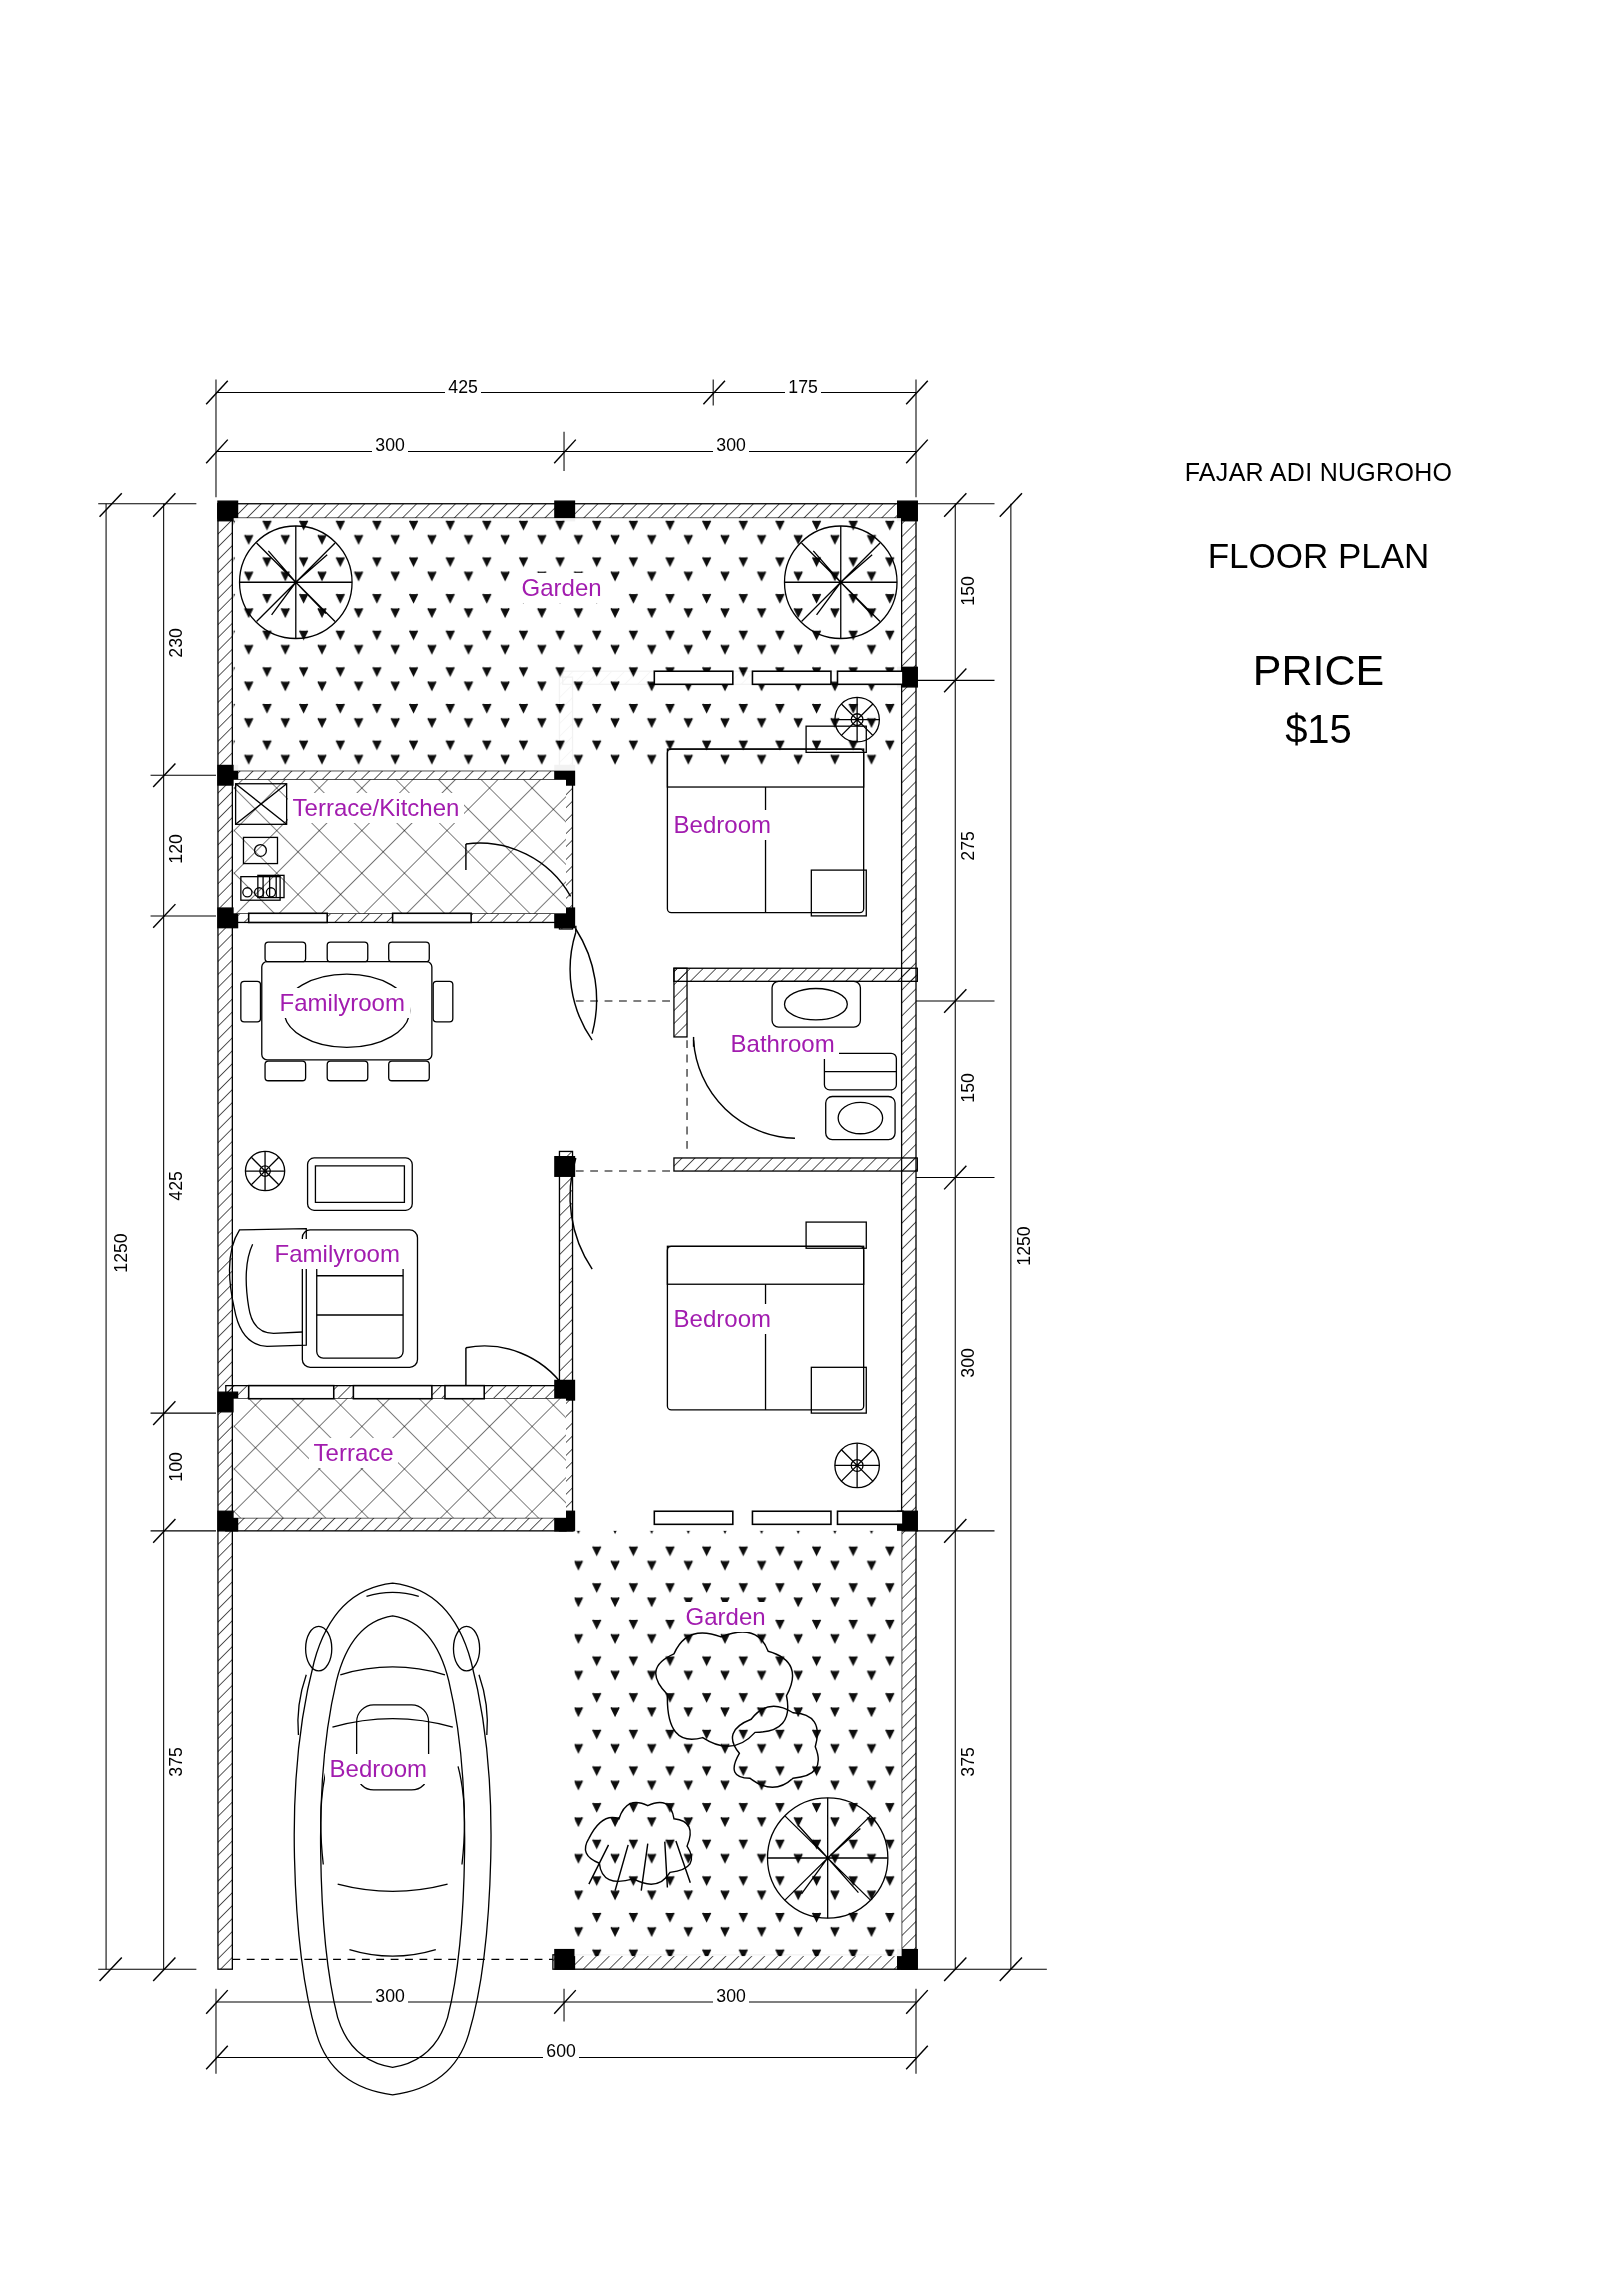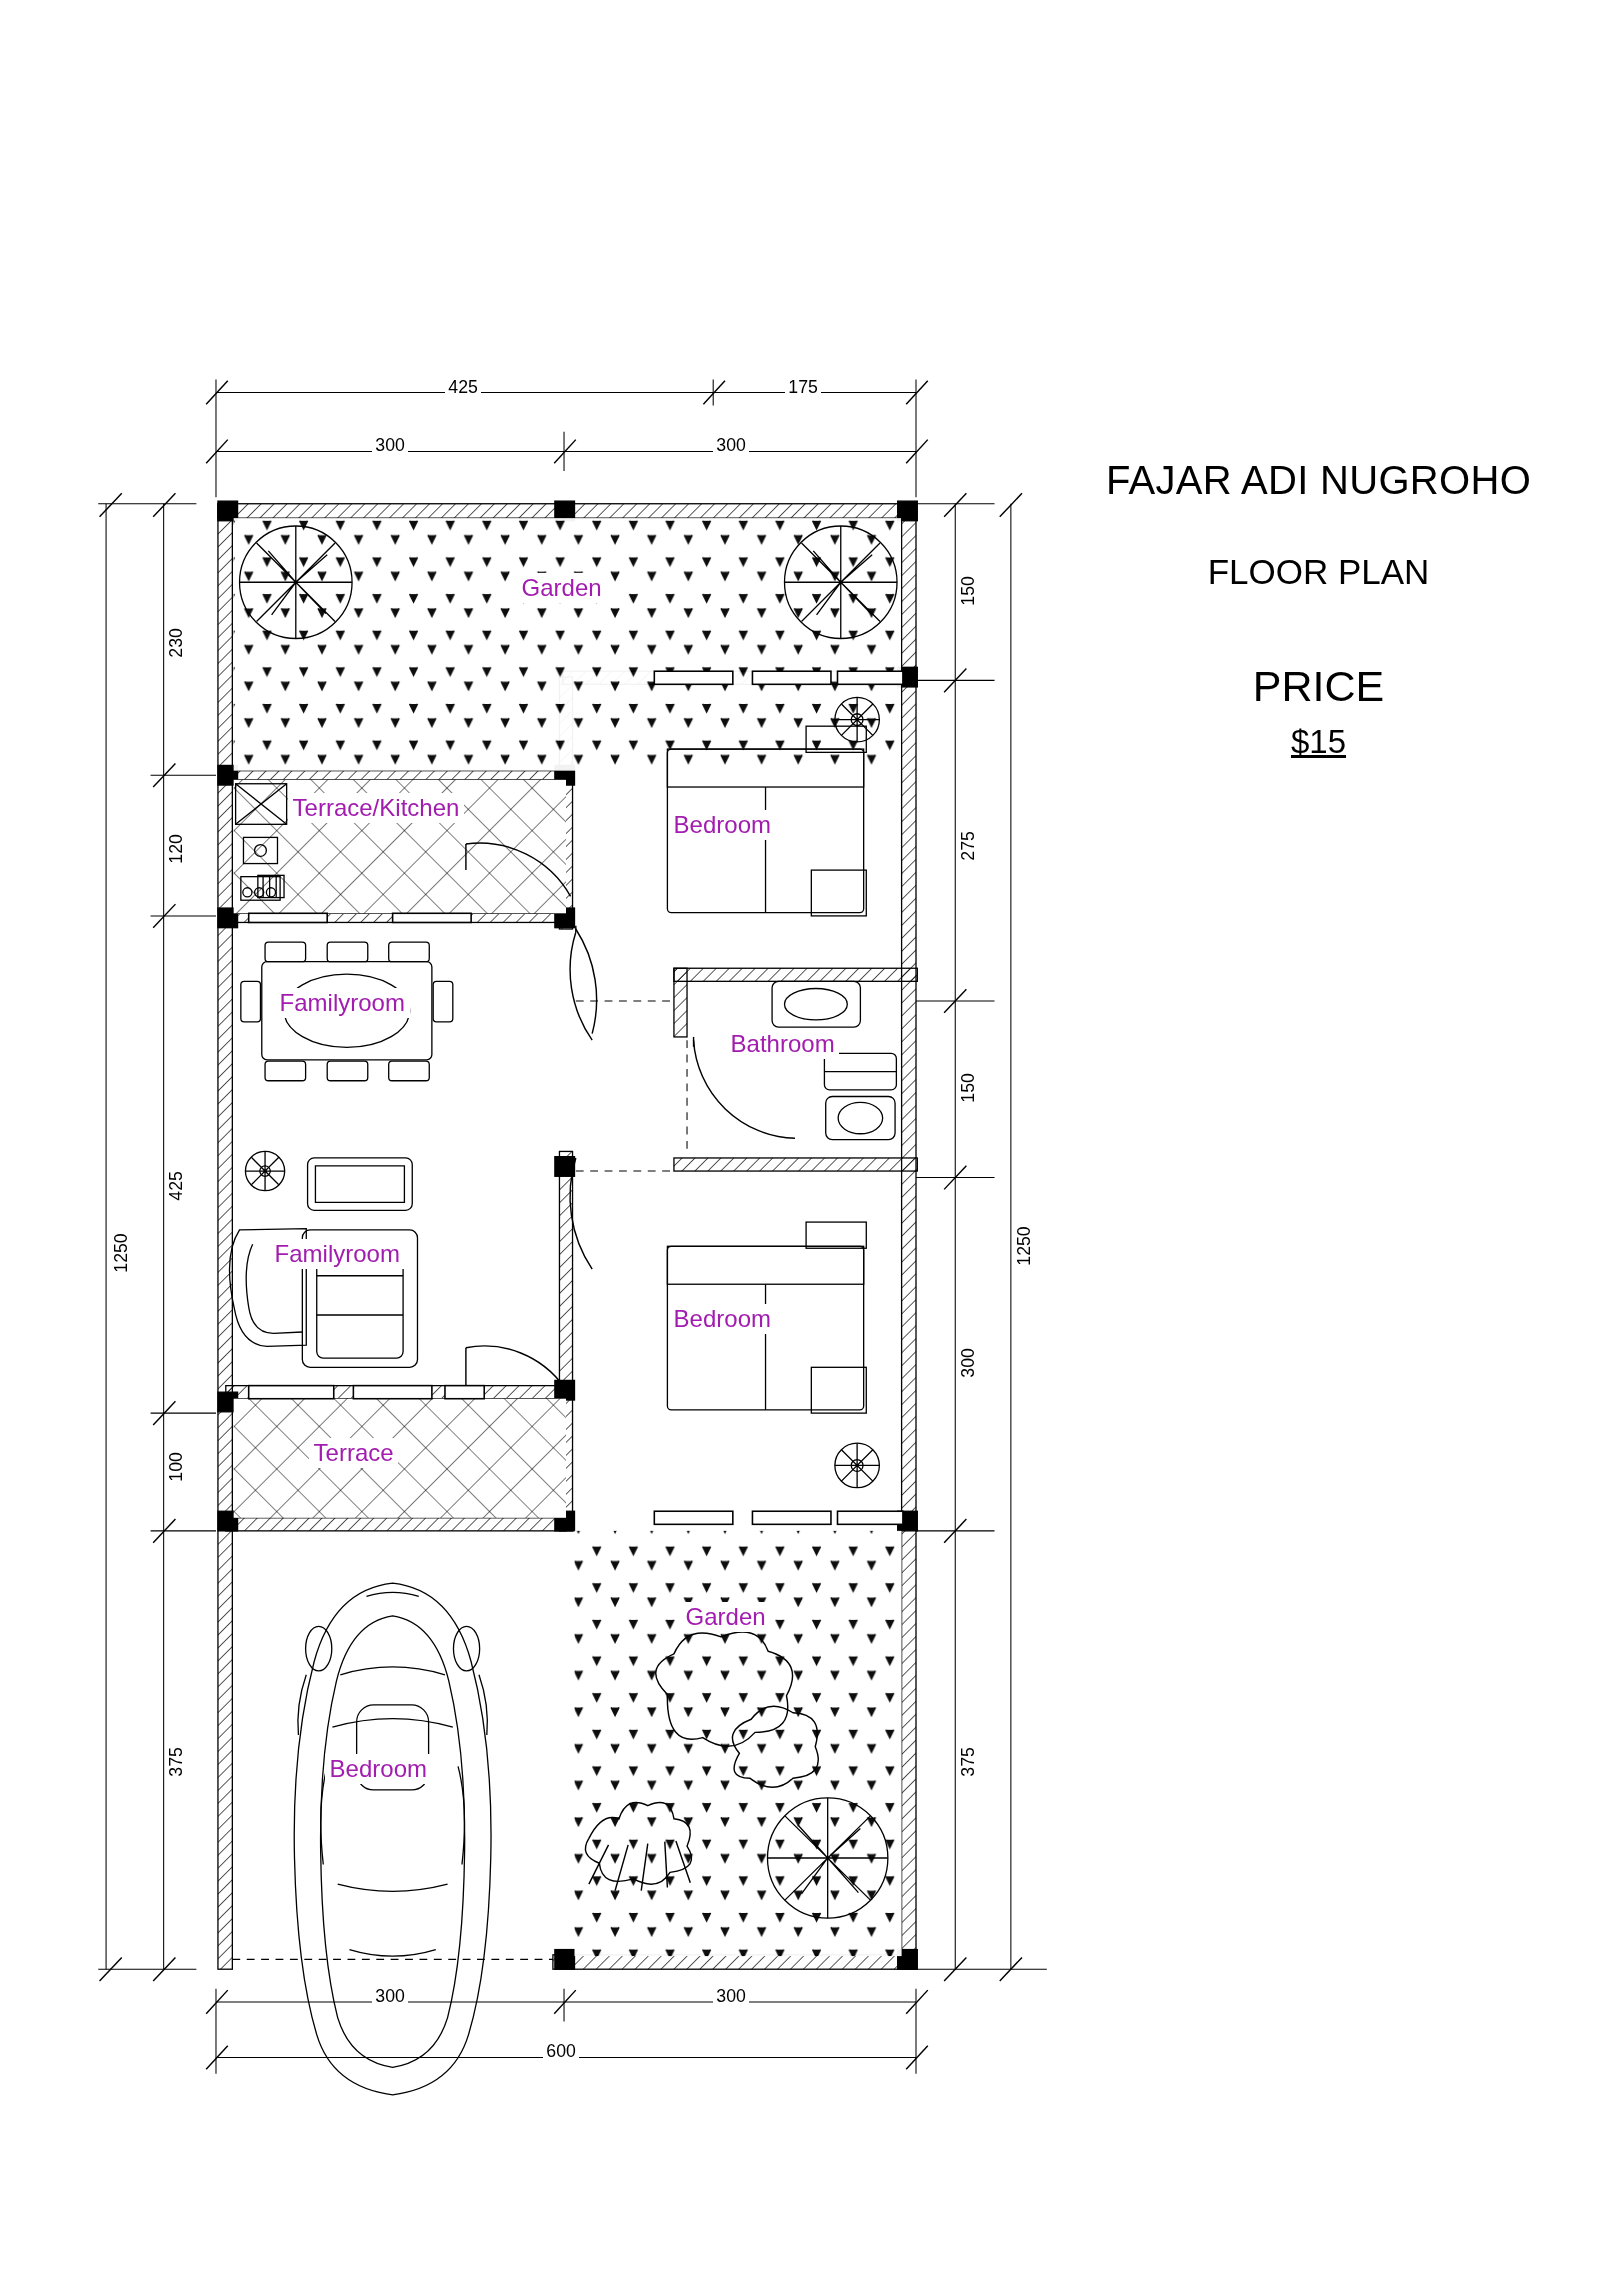--- a/index.html
+++ b/index.html
@@ -18,36 +18,35 @@
 
   
   #title-block {
     position: absolute;
     left: 1047px;
     top: 458px;
     width: 543px;
     text-align: center;
   }
   #title-block .t-name {
-    font-size: 40px;
+    font-size: 25px;
     letter-spacing: 0.3px;
     white-space: nowrap;
   }
   #title-block .t-sub {
     font-size: 35px;
     margin-top: 49px;
   }
   #title-block .t-price-label {
     font-size: 43px;
     margin-top: 70px;
   }
   #title-block .t-price-value {
-    font-size: 33px;
+    font-size: 40px;
     margin-top: 11.8px;
-    text-decoration: underline;
   }
 
   
   #plan {
     position: absolute;
     left: 0;
     top: 0;
     width: 1622px;
     height: 2295px;
   }

